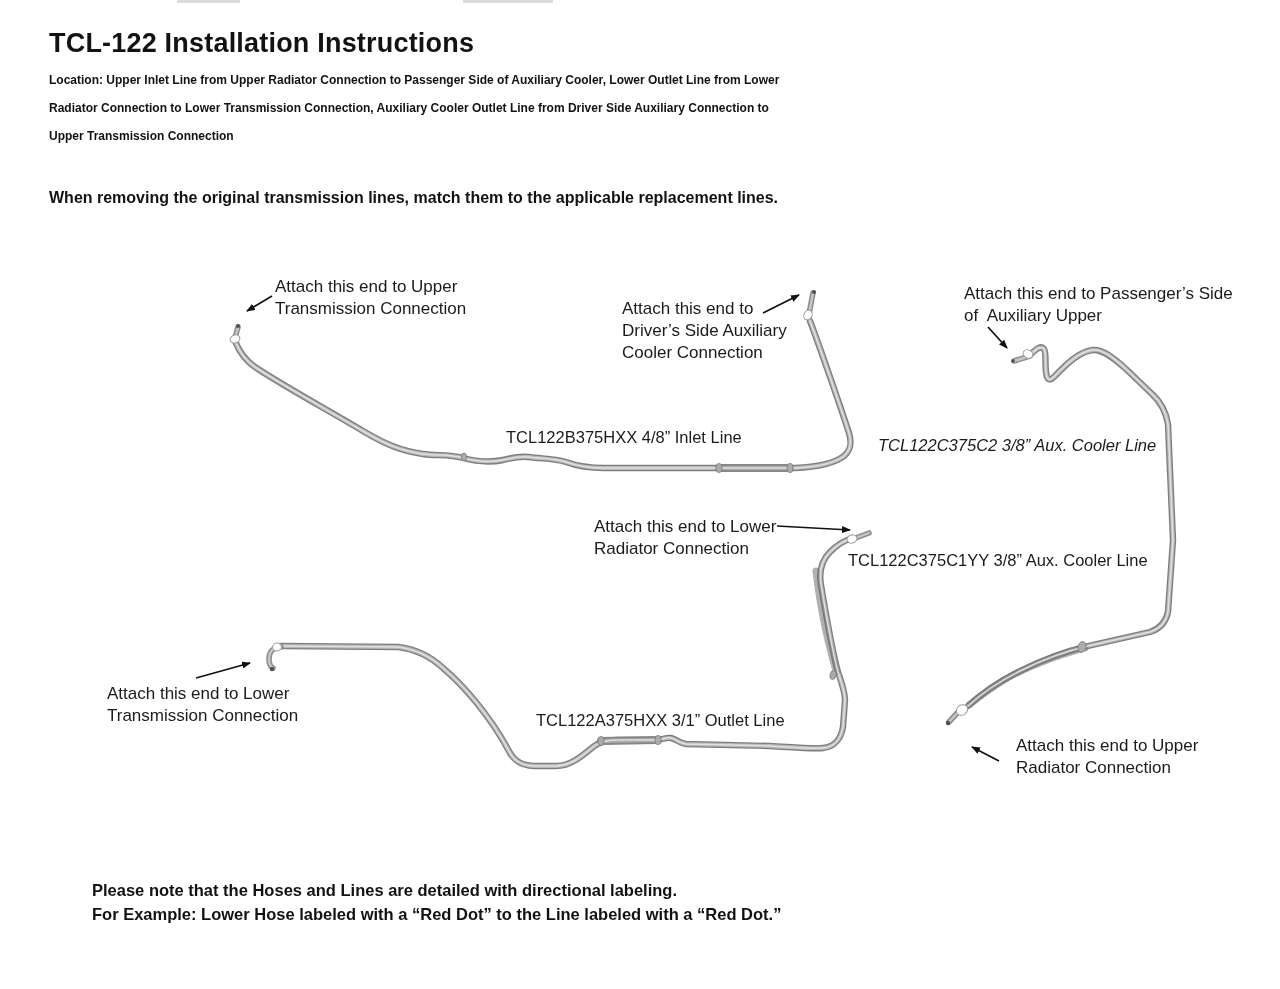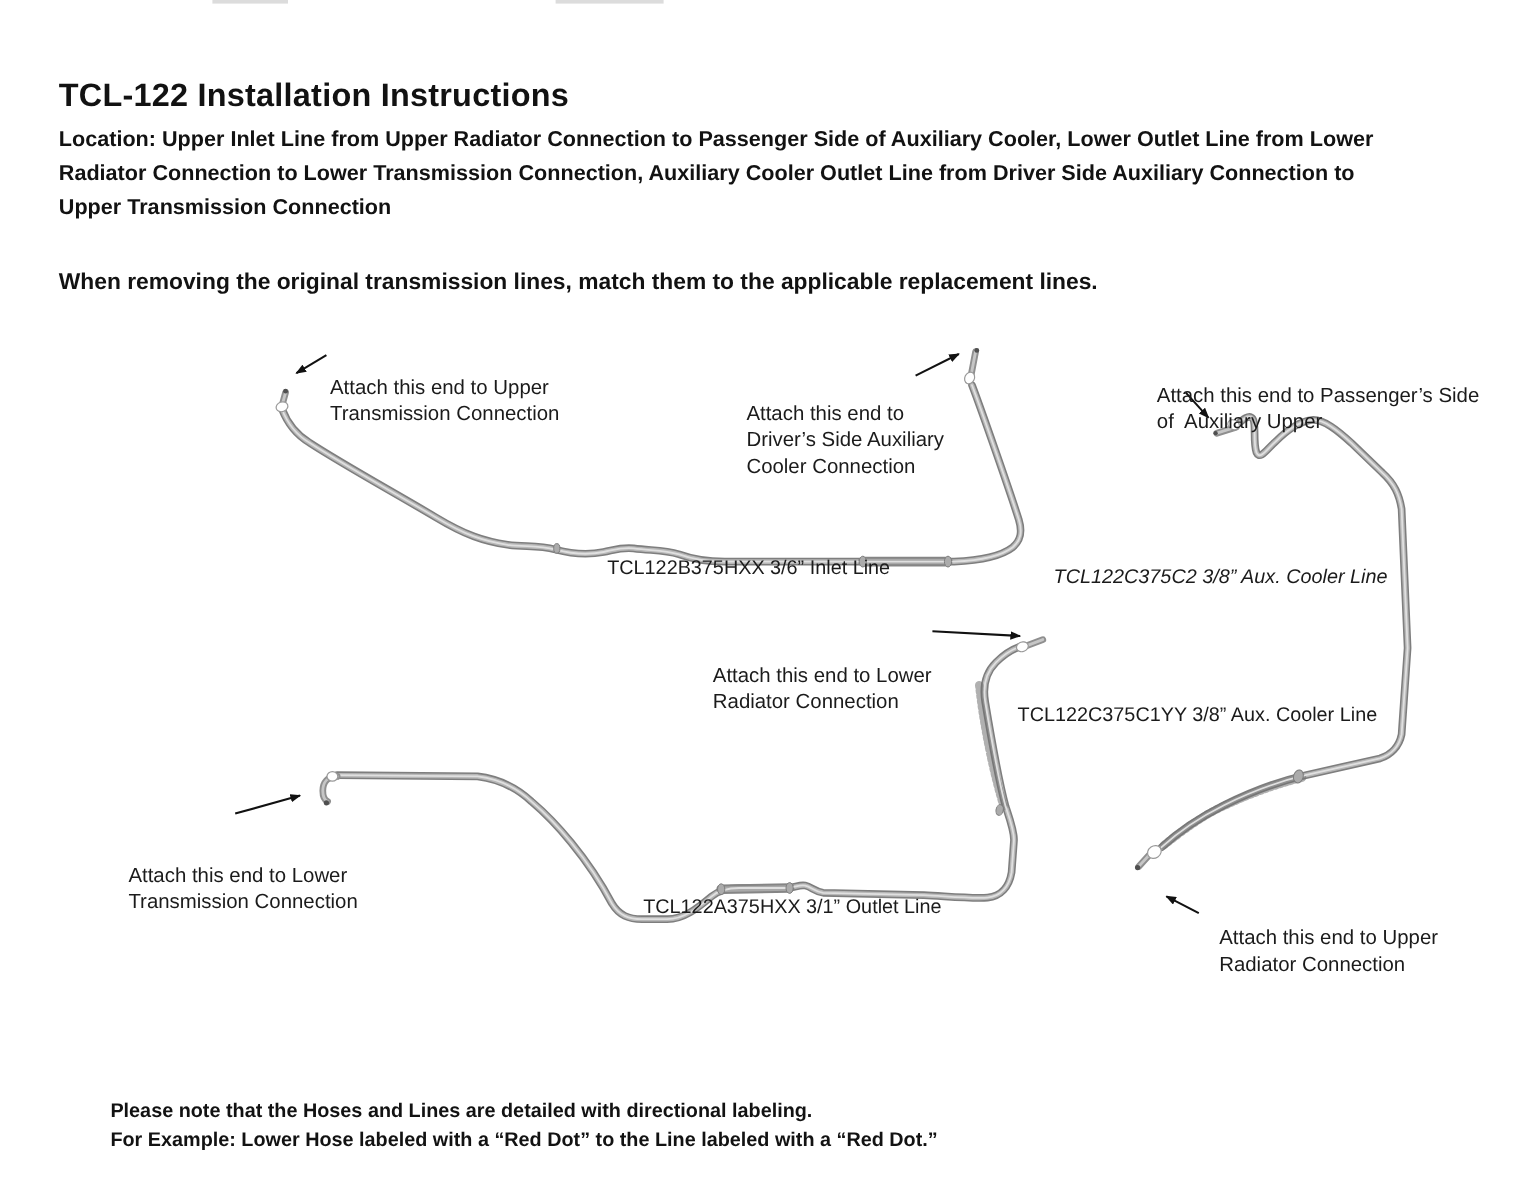--- a/index.html
+++ b/index.html
@@ -1,22 +1,22 @@
 <!DOCTYPE html>
 <html><head>
 <meta charset="utf-8">
 <style>
   html,body{margin:0;padding:0;background:#ffffff;}
   body{width:1280px;height:989px;position:relative;overflow:hidden;
        font-family:"Liberation Sans",sans-serif;color:#121212;}
-  .abs{position:absolute;margin-top:36px;}
+  .abs{position:absolute;}
   .scan-bar{position:absolute;top:0;height:3px;background:#dcdcdc;}
   #page-title{left:49px;top:28px;font-size:27px;font-weight:bold;letter-spacing:0.2px;white-space:pre;}
-  #location-text{left:49px;top:66px;font-size:18px;font-weight:bold;line-height:28px;white-space:pre;}
-  #instruction-text{left:49px;top:189px;font-size:19px;font-weight:bold;white-space:pre;text-align:right;}
+  #location-text{left:49px;top:66px;font-size:12px;font-weight:bold;line-height:28px;white-space:pre;}
+  #instruction-text{left:49px;top:189px;font-size:16px;font-weight:bold;white-space:pre;text-align:right;}
   .callout{font-size:17px;line-height:22px;white-space:pre;color:#1b1b1b;}
   .part-label{font-size:16.5px;white-space:pre;color:#1b1b1b;}
   #footer-note{left:92px;top:878px;font-size:16.5px;font-weight:bold;line-height:24px;white-space:pre;}
   
   #co-upper-transmission{left:275px;top:276px;}
   #co-drivers-aux{left:622px;top:298px;}
   #co-passenger-aux{left:964px;top:283px;}
   #co-lower-radiator{left:594px;top:516px;}
   #co-lower-transmission{left:107px;top:683px;}
   #co-upper-radiator{left:1016px;top:735px;}
@@ -144,20 +144,20 @@
 Cooler Connection</div>
   <div class="abs callout" id="co-passenger-aux">Attach this end to Passenger’s Side
 of  Auxiliary Upper</div>
   <div class="abs callout" id="co-lower-radiator">Attach this end to Lower
 Radiator Connection</div>
   <div class="abs callout" id="co-lower-transmission">Attach this end to Lower
 Transmission Connection</div>
   <div class="abs callout" id="co-upper-radiator">Attach this end to Upper
 Radiator Connection</div>
 
-  <div class="abs part-label" id="pl-inlet">TCL122B375HXX 3/6” Inlet Line</div>
+  <div class="abs part-label" id="pl-inlet">TCL122B375HXX 4/8” Inlet Line</div>
   <div class="abs part-label" id="pl-aux-c2">TCL122C375C2 3/8” Aux. Cooler Line</div>
   <div class="abs part-label" id="pl-aux-c1yy">TCL122C375C1YY 3/8” Aux. Cooler Line</div>
   <div class="abs part-label" id="pl-outlet">TCL122A375HXX 3/1” Outlet Line</div>
 </div>
 
 <div class="abs" id="footer-note">Please note that the Hoses and Lines are detailed with directional labeling.
 For Example: Lower Hose labeled with a “Red Dot” to the Line labeled with a “Red Dot.”</div>
 
 </body></html>

